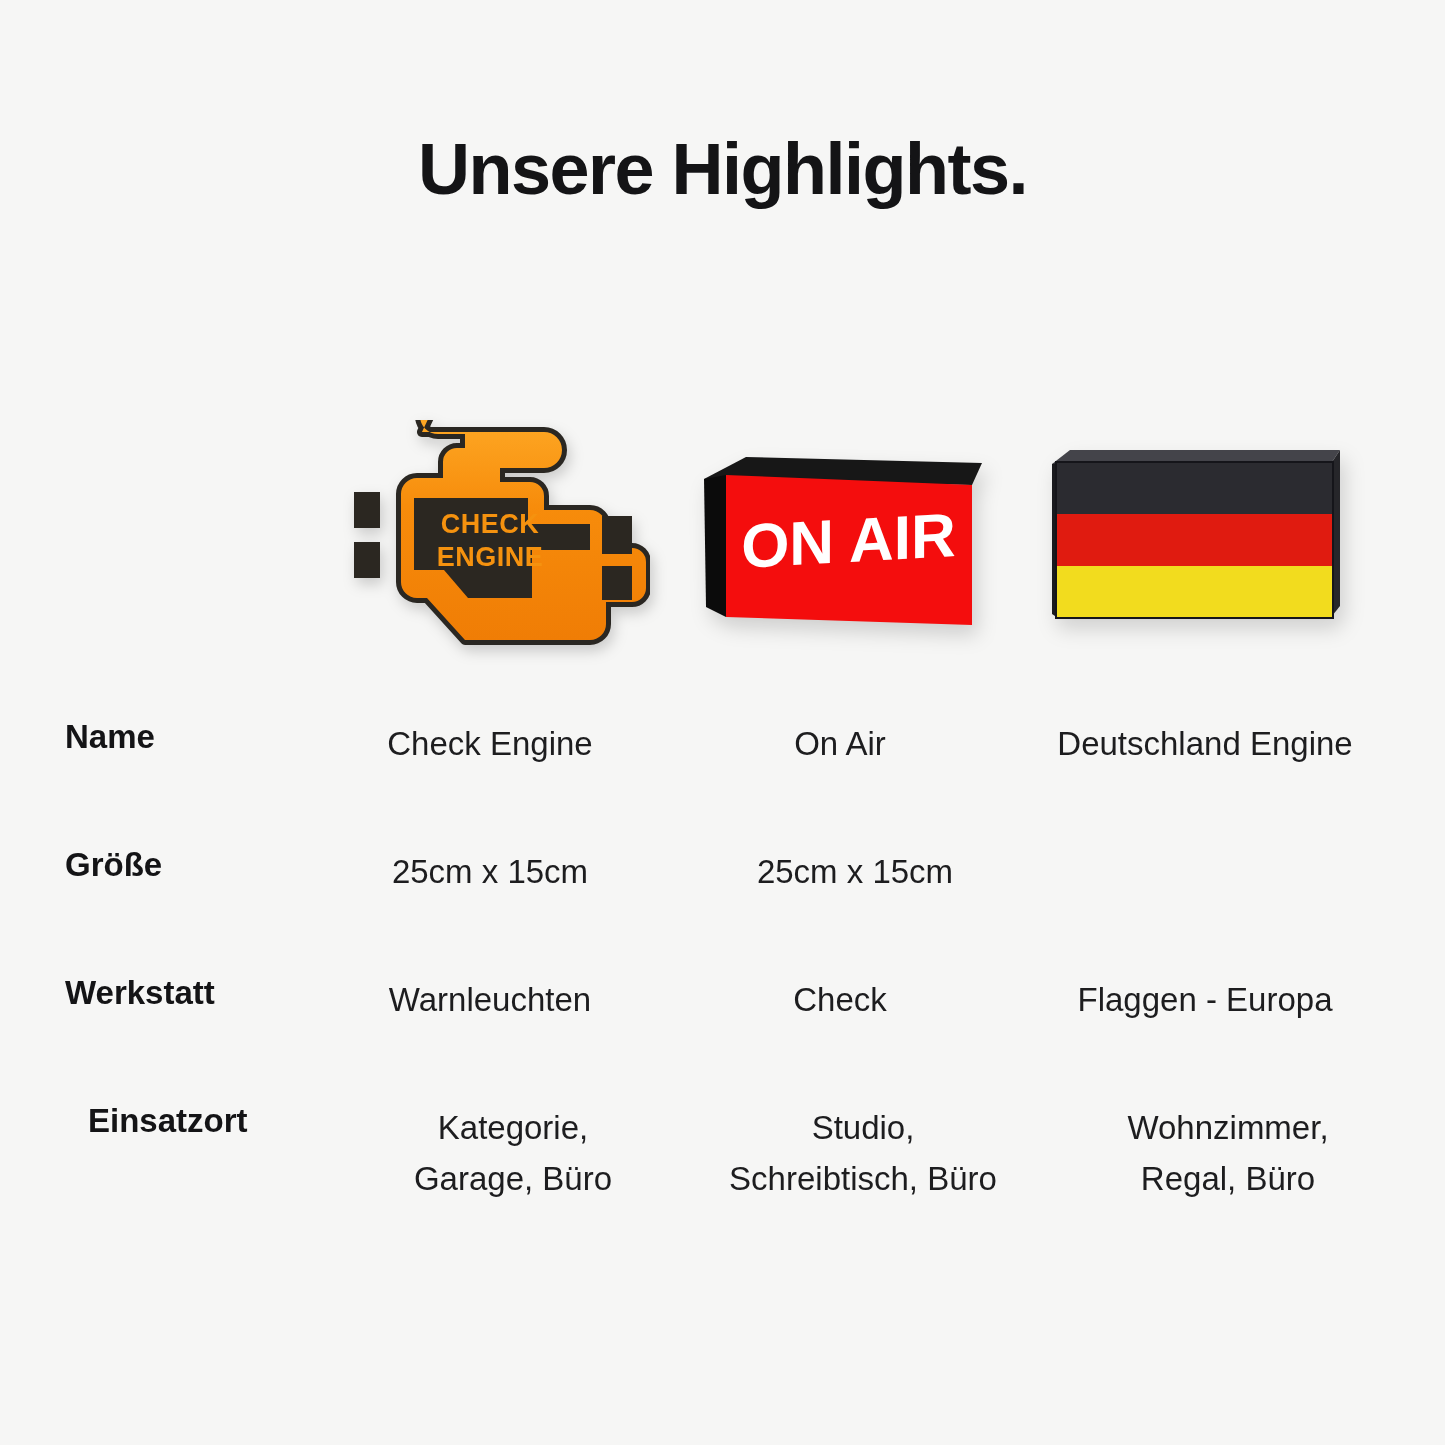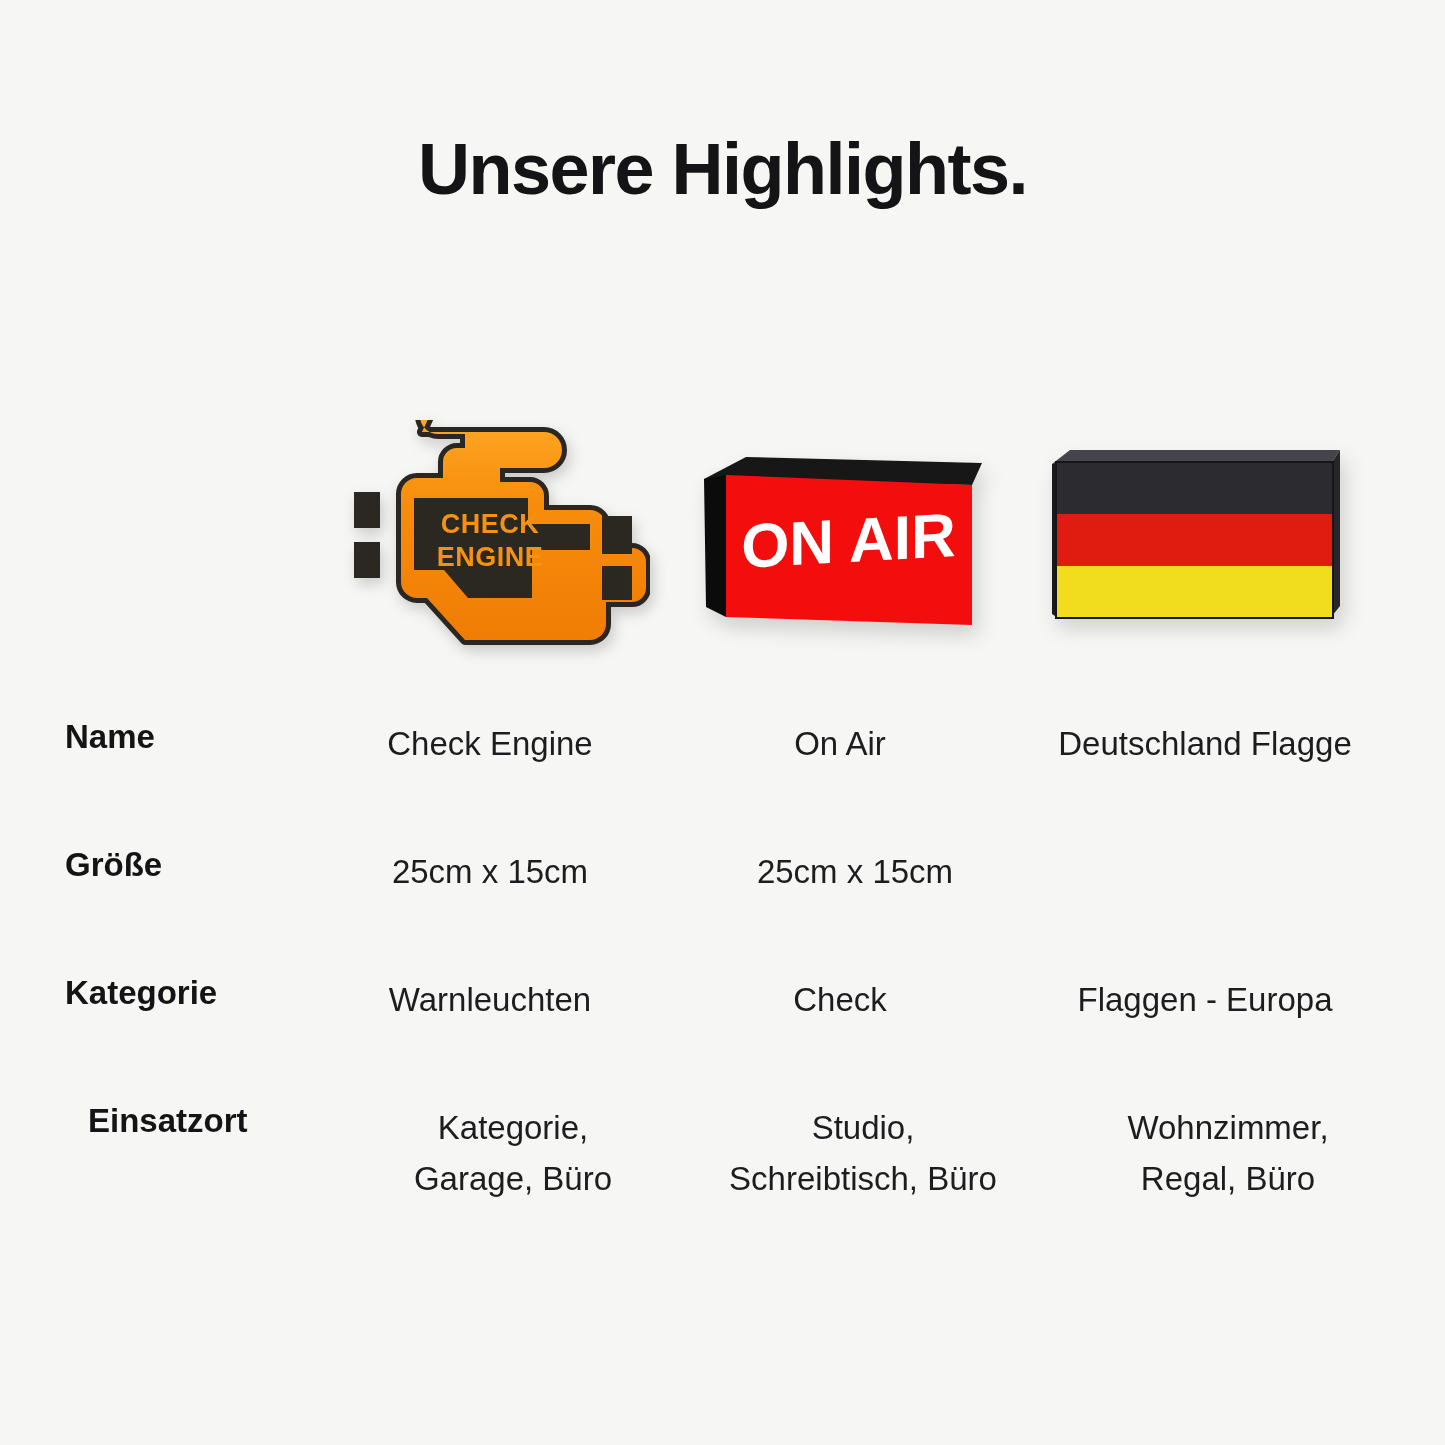--- a/index.html
+++ b/index.html
@@ -194,31 +194,31 @@
       </div>
     </div>
   </div>
 
   <div class="table">
 
     <div class="row row-name">
       <div class="cell-label">Name</div>
       <div class="cell">Check Engine</div>
       <div class="cell">On Air</div>
-      <div class="cell wide">Deutschland Flagge</div>
+      <div class="cell wide">Deutschland Engine</div>
     </div>
 
     <div class="row row-groesse">
       <div class="cell-label">Größe</div>
       <div class="cell">25cm x 15cm</div>
       <div class="cell wide">25cm x 15cm</div>
     </div>
 
     <div class="row row-kategorie">
-      <div class="cell-label">Kategorie</div>
+      <div class="cell-label">Werkstatt</div>
       <div class="cell">Warnleuchten</div>
       <div class="cell">Check</div>
       <div class="cell wide">Flaggen - Europa</div>
     </div>
 
     <div class="row row-einsatzort">
       <div class="cell-label">Einsatzort</div>
       <div class="cell">
         <span class="ln">Kategorie,</span>
         <span class="ln">Garage, Büro</span>

